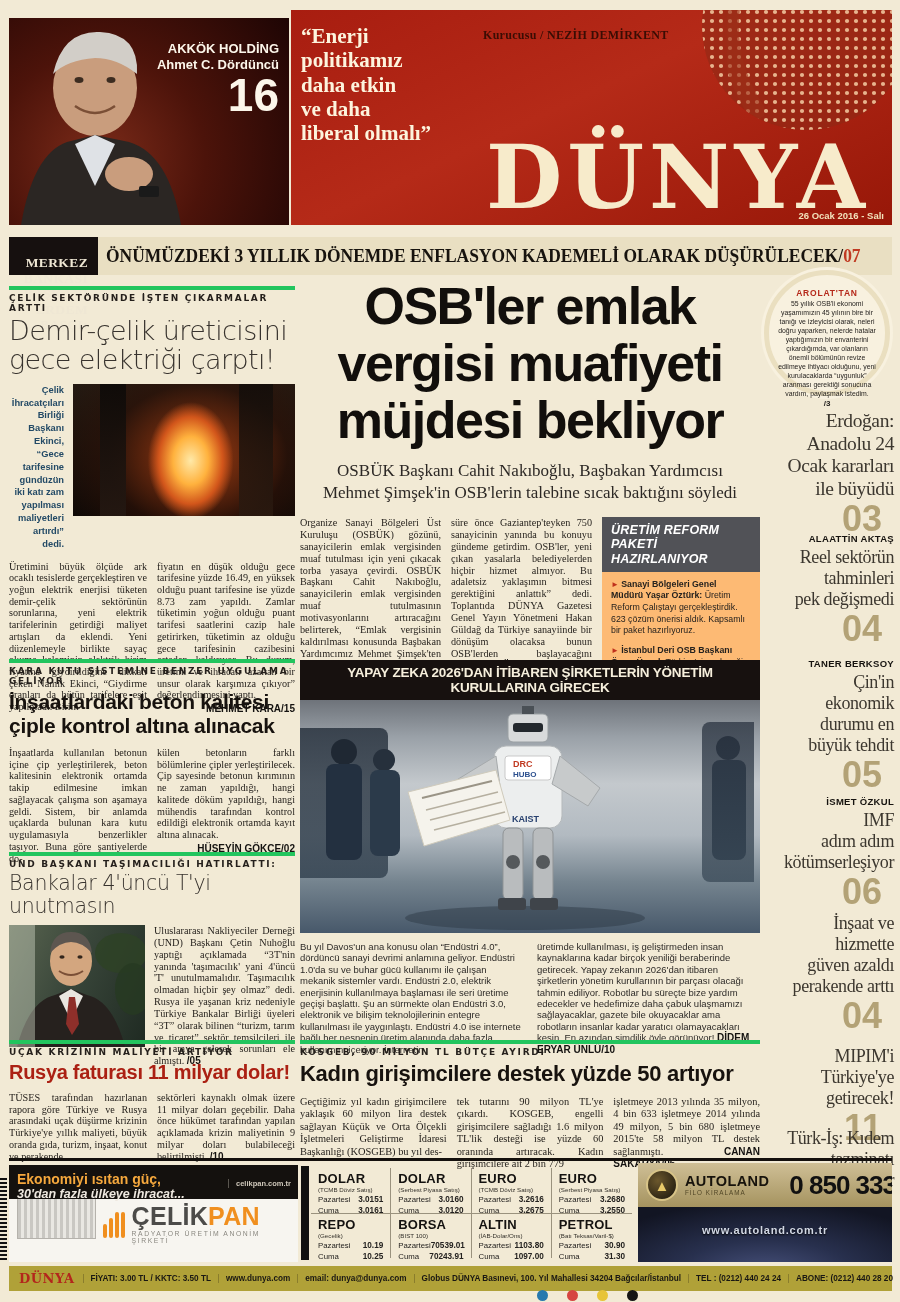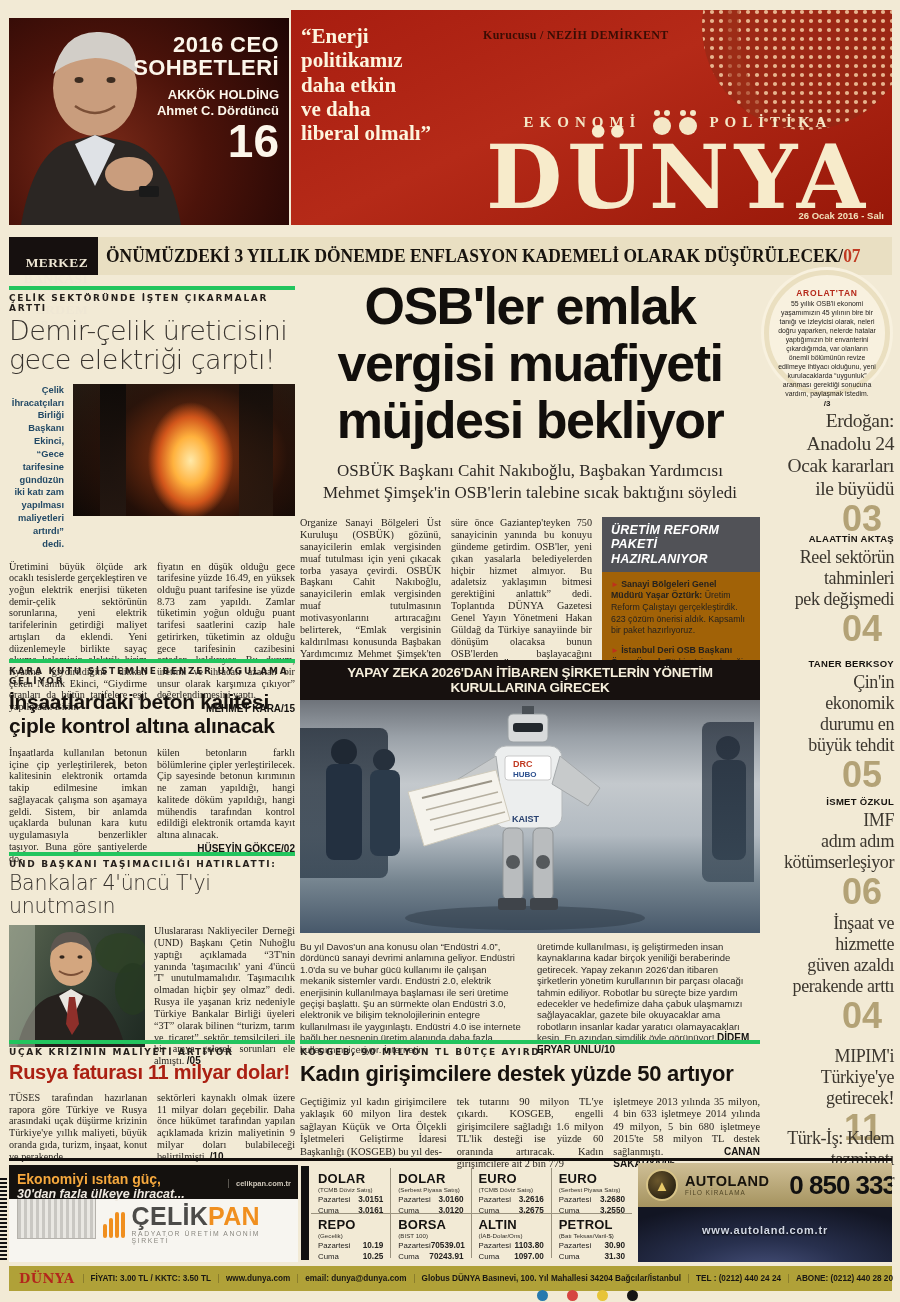--- a/index.html
+++ b/index.html
@@ -89,21 +89,21 @@
 
 
 .art-osb{position:absolute;left:300px;top:278px;width:460px}
 .osb-head{font-weight:bold;font-size:52px;line-height:1.1;letter-spacing:-1.5px;text-align:center;
  color:#120f0c}
 .osb-sub{font-family:"Liberation Serif",serif;font-size:17px;line-height:1.3;text-align:center;
  margin-top:10px;color:#2c2825}
 .osb-body{display:flex;gap:10px;margin-top:13px}
 .osb-col{width:141px;font-family:"Liberation Serif",serif;font-size:10.2px;line-height:1.17;
  text-align:justify;color:#211d19}
-.reform-box{width:158px;background:#a16207;align-self:flex-start}
+.reform-box{width:158px;background:#fdba74;align-self:flex-start}
 .reform-head{background:#515257;color:#fff;font-weight:bold;font-style:italic;font-size:12.5px;
  line-height:1.15;padding:6px 9px;letter-spacing:.2px}
 .reform-item{padding:7px 9px 1px;font-size:8.8px;line-height:1.32;color:#26221e}
 .reform-item .arrow::before{content:"► ";color:#bf301c;font-size:8px}
 .reform-name{font-weight:bold}
 
 .art-robot{position:absolute;left:300px;top:660px;width:460px}
 .robot-bar{background:#17110f;color:#f6efdc;font-weight:bold;font-size:13.5px;text-align:center;
  padding:5px 0;letter-spacing:-.2px}
 .robot-photo{position:relative;height:233px;overflow:hidden;
@@ -206,22 +206,20 @@
       <path d="M50,56 Q60,12 97,14 Q136,16 134,56 Q114,40 92,40 Q64,42 50,56Z" fill="#d2cec8"></path>
       <path d="M18,207 Q30,136 64,124 L92,117 L126,124 Q166,136 178,207 Z" fill="#2b2623"></path>
       <path d="M72,126 L92,117 L112,126 L92,168 Z" fill="#dfe2e6"></path>
       <ellipse cx="126" cy="156" rx="24" ry="17" fill="#c99d7d"></ellipse>
       <rect x="136" y="168" width="20" height="11" rx="2" fill="#1a1a1a"></rect>
       <path d="M72,88 Q92,102 112,88" stroke="#7a4f36" stroke-width="2.5" fill="none"></path>
       <ellipse cx="76" cy="62" rx="4.5" ry="3" fill="#3c2c20"></ellipse>
       <ellipse cx="108" cy="62" rx="4.5" ry="3" fill="#3c2c20"></ellipse>
     </svg>
     <div class="ceo-text">
-      <div class="ceo-title pre">2016 CEO
-SOHBETLERİ</div>
       <div class="ceo-company">AKKÖK HOLDİNG</div>
       <div class="ceo-person">Ahmet C. Dördüncü</div>
       <div class="ceo-page">16</div>
     </div>
   </div>
 
   <div class="masthead">
     <svg class="globe" width="215" height="140" viewBox="0 0 215 140">
       <defs>
         <pattern id="gdots" width="9" height="9" patternUnits="userSpaceOnUse">
@@ -235,32 +233,20 @@
       <rect x="0" y="-90" width="240" height="240" fill="url(#gdots)" mask="url(#gmask)" opacity=".9"></rect>
       <path d="M60,-40 Q30,40 80,110" stroke="#9c2f18" stroke-width="18" fill="none" mask="url(#gmask)" opacity=".6"></path>
     </svg>
     <div class="quote pre">“Enerji
 politikamız
 daha etkin
 ve daha
 liberal olmalı”</div>
     <div class="founder">Kurucusu / NEZİH DEMİRKENT</div>
     <div class="mast-brand">
-      <div class="tagline">
-        <span>EKONOMİ</span>
-        <svg width="52" height="26" viewBox="0 0 52 26">
-          <circle cx="8" cy="4" r="3" fill="#f4e7c6"></circle>
-            <circle cx="18" cy="4" r="3" fill="#f4e7c6"></circle>
-          <circle cx="34" cy="4" r="3" fill="#f4e7c6"></circle>
-            <circle cx="44" cy="4" r="3" fill="#f4e7c6"></circle>
-          <circle cx="13" cy="17" r="9" fill="#f4e7c6"></circle>
-            <circle cx="39" cy="17" r="9" fill="#f4e7c6"></circle>
-        </svg>
-        <span>POLİTİKA</span>
-      </div>
       <div class="mast-title">DÜNYA</div>
     </div>
     <div class="mast-date">26 Ocak 2016 - Salı</div>
   </div>
 
   <div class="banner">
     <div class="banner-label pre">MERKEZ BANKASI
 BAŞKANI ERDEM BAŞÇI:</div>
     <div class="banner-strip">
       <span class="inner">

